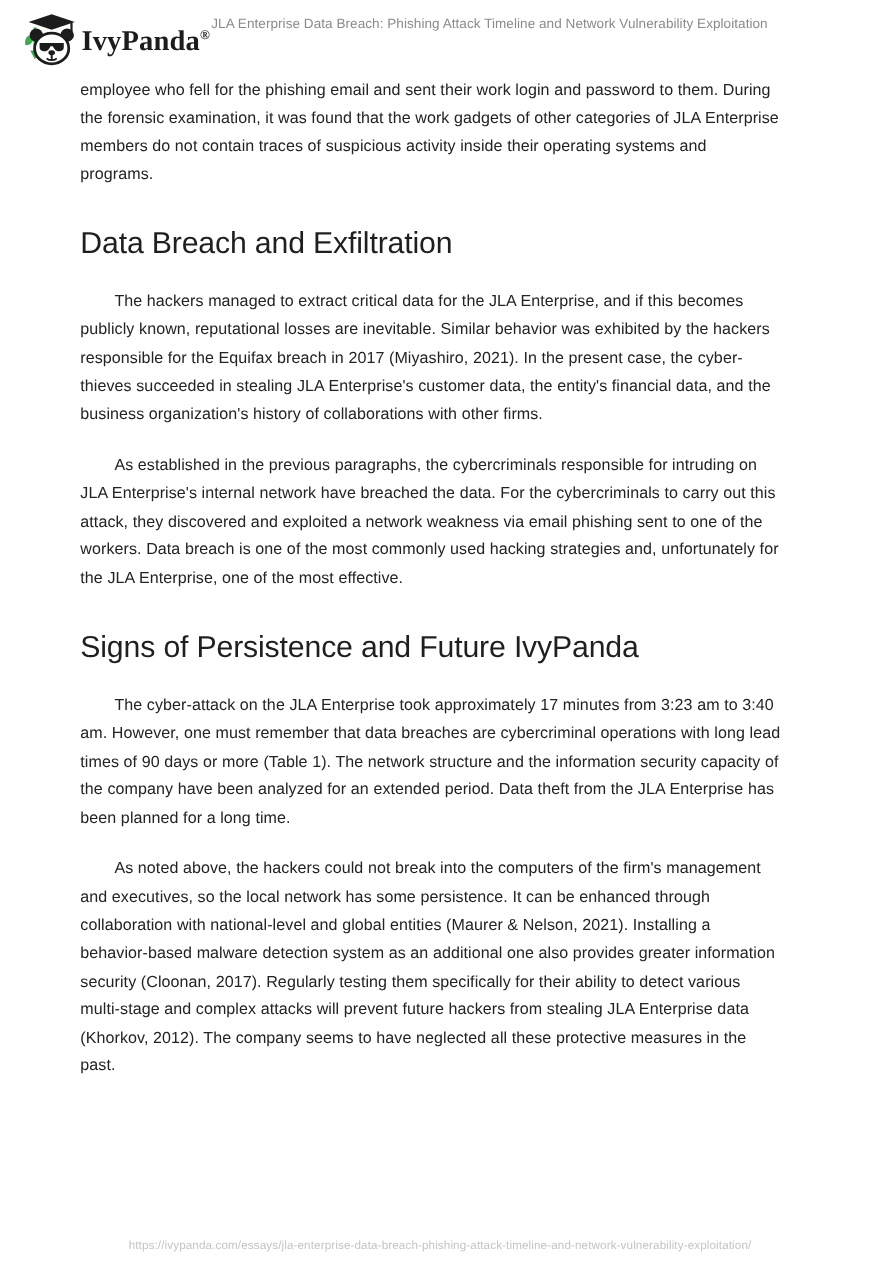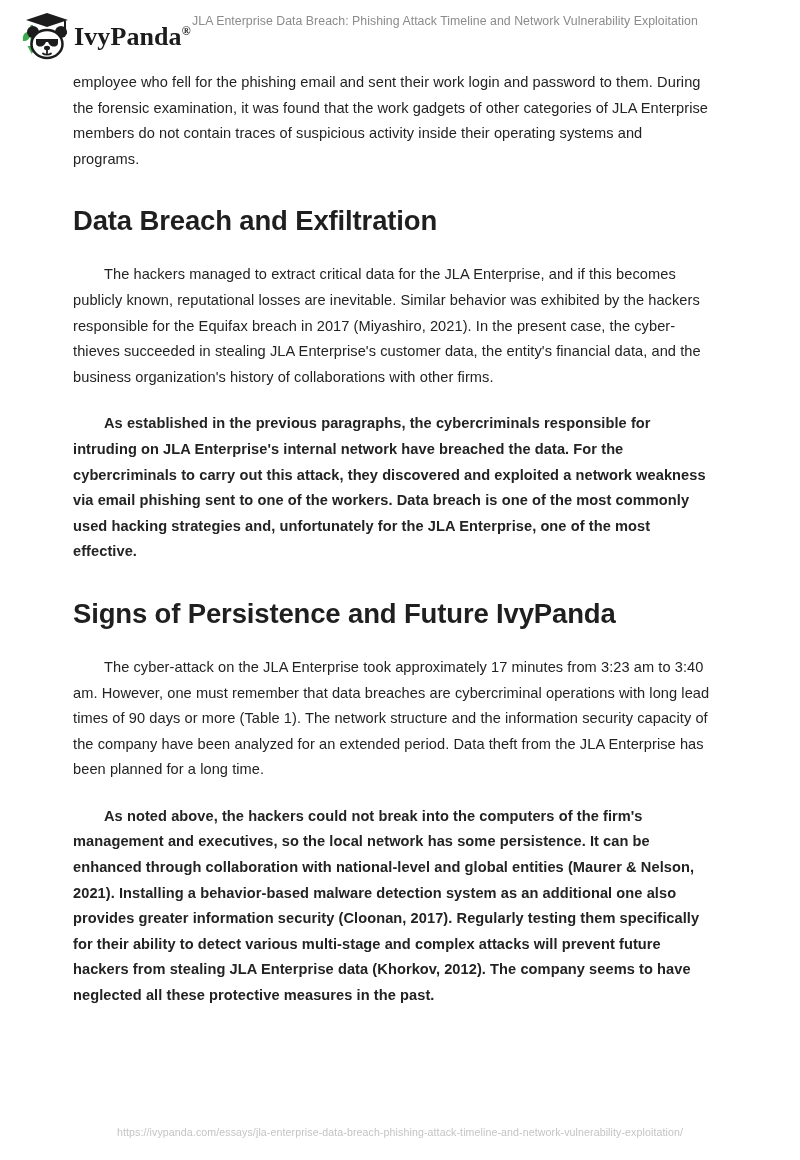--- a/index.html
+++ b/index.html
@@ -94,28 +94,27 @@
     color: #232323;
     text-indent: 31px;
     text-align: left;
     letter-spacing: 0.005em;
   }
   p.para.no-indent {
     text-indent: 0;
   }
   p.para + p.para {
     margin-top: 21px;
-    font-weight: bold;
   }
 
   h2.heading {
     margin: 0;
     font-size: 27.5px;
     line-height: 33px;
-    font-weight: bold;
+    font-weight: normal;
     color: #1f1f1f;
     letter-spacing: -0.15px;
   }
   .h-spacer-top { height: 32px; }
   .h-spacer-bottom { height: 25px; }
 
   
   .footer {
     position: absolute;
     left: 0;

